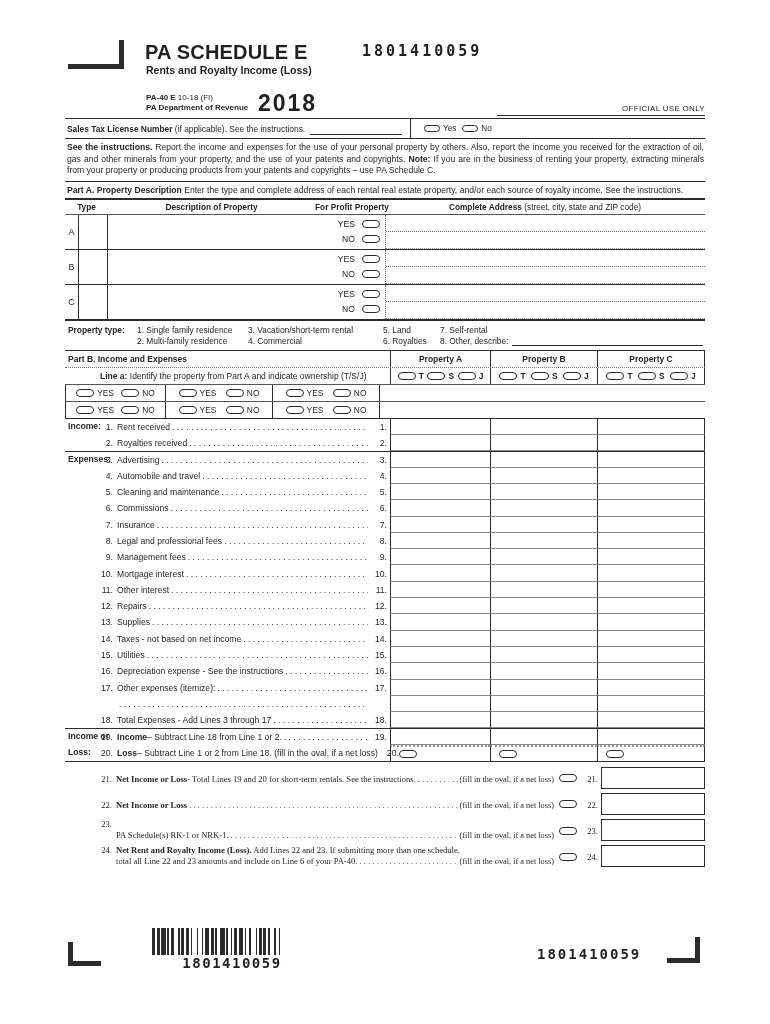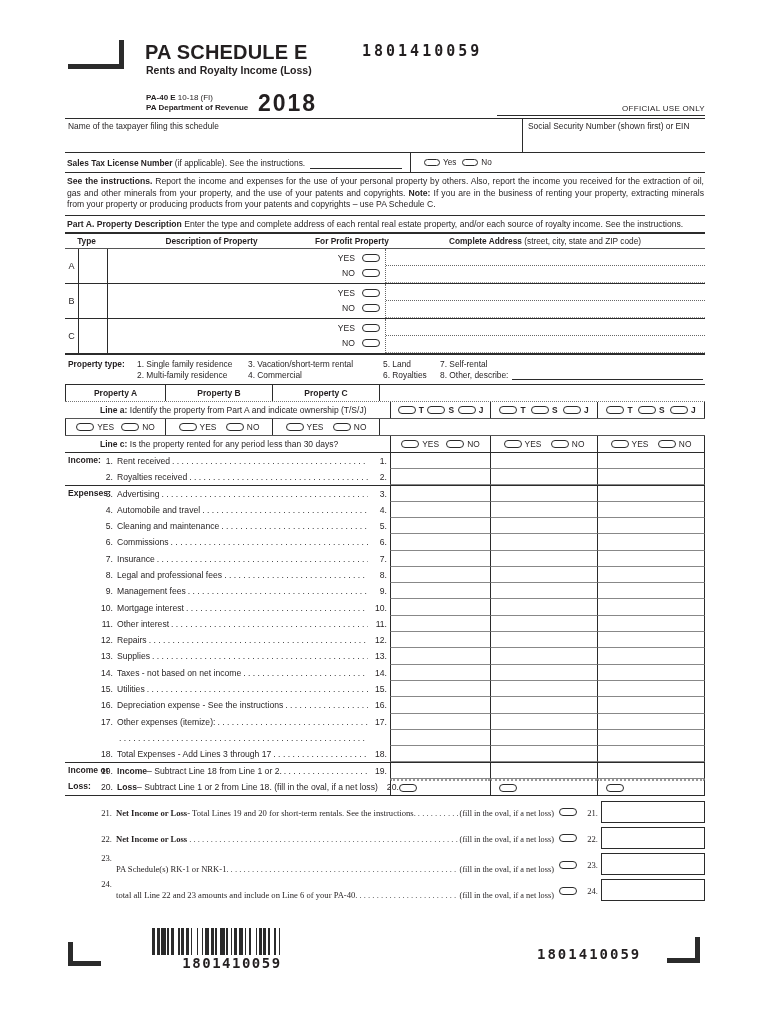--- a/index.html
+++ b/index.html
@@ -132,24 +132,20 @@
   <div class="formcode">
     <div><b>PA-40 E</b><span> 10-18 (FI)</span></div>
     <div><b>PA Department of Revenue</b></div>
   </div>
   <div class="year">2018</div>
   <div class="official">OFFICIAL USE ONLY</div>
   <div class="official-rule"></div>
 
   <div class="form">
 
-    <div class="id-row">
-      <div class="id-name">Name of the taxpayer filing this schedule</div>
-      <div class="id-ssn">Social Security Number (shown first) or EIN</div>
-    </div>
 
     <div class="sales-row">
       <div class="sales-left">
         <span><b>Sales Tax License Number</b> <span>(if applicable). See the instructions.</span></span>
         <span class="sales-underline"></span>
       </div>
       <div class="sales-right">
         <span class="oval sm" style="margin:0 3px 0 7px;"></span>
         <span>Yes</span>
         <span class="oval sm" style="margin:0 3px 0 6px;"></span>
@@ -244,20 +240,21 @@
         <span class="pt-c3">6.  Royalties</span>
         <span class="pt-c4">
             <span>8.  Other, describe:</span>
             <span class="pt-underline"></span>
           </span>
       </div>
     </div>
 
     <div class="pb-table">
       <div class="pb-hrow">
+        <div class="lbl">Part B. Income and Expenses</div>
         <div class="pb-hcell pb-cols" style="width:100px">Property A</div>
         <div class="pb-hcell" style="width:107px">Property B</div>
         <div class="pb-hcell" style="width:108px">Property C</div>
       </div>
       <div class="pb-lrow">
         <div class="lbl"><b>Line a:</b><span> Identify the property from Part A and indicate ownership (T/S/J)</span></div>
         <div id="linea-cells" style="display:flex;height:100%;flex:1">
             <div class="pb-cell ovals" style="width: 100px;">
               <span class="og">
                 <span class="oval"></span>
@@ -330,21 +327,20 @@
                 <span>YES</span>
               </span>
               <span class="og reg">
                 <span class="oval"></span>
                 <span>NO</span>
               </span>
             </div>
           </div>
       </div>
       <div class="pb-lrow" style="border-bottom:1px solid #2b2b2b">
-        <div class="lbl"><b>Line c:</b><span> Is the property rented for any period less than 30 days?</span></div>
         <div id="linec-cells" style="display:flex;height:100%;flex:1">
             <div class="pb-cell ovals" style="width: 100px;">
               <span class="og reg">
                 <span class="oval"></span>
                 <span>YES</span>
               </span>
               <span class="og reg">
                 <span class="oval"></span>
                 <span>NO</span>
               </span>
@@ -654,20 +650,21 @@
               <span class="bt-fill">(fill in the oval, if a net loss)</span>
             </div>
           </div>
           <span class="oval bt-oval"></span>
           <span class="bt-lnum">23.</span>
           <div class="bt-box"></div>
         </div>
         <div class="bt-row twoline">
           <span class="bt-num">24.</span>
           <div class="bt-content">
+            <div><b>Net Rent and Royalty Income (Loss).</b><span> Add Lines 22 and 23. If submitting more than one schedule,</span></div>
             <div class="bline">
               <span>total all Line 22 and 23 amounts and include on Line 6 of your PA-40.</span>
               <span class="leader">. . . . . . . . . . . . . . . . . . . . . . . . . . . . . . . . . . . . . . . . . . . . . . . . . . . . . . . . . . . . . . . . . . . . . . . . . . . . . . . . . . . . . . . . . . . . . . . . . . . . . . . . . . . . . . . . . . . . . . . . </span>
               <span class="bt-fill">(fill in the oval, if a net loss)</span>
             </div>
           </div>
           <span class="oval bt-oval"></span>
           <span class="bt-lnum">24.</span>
           <div class="bt-box"></div>
         </div>

